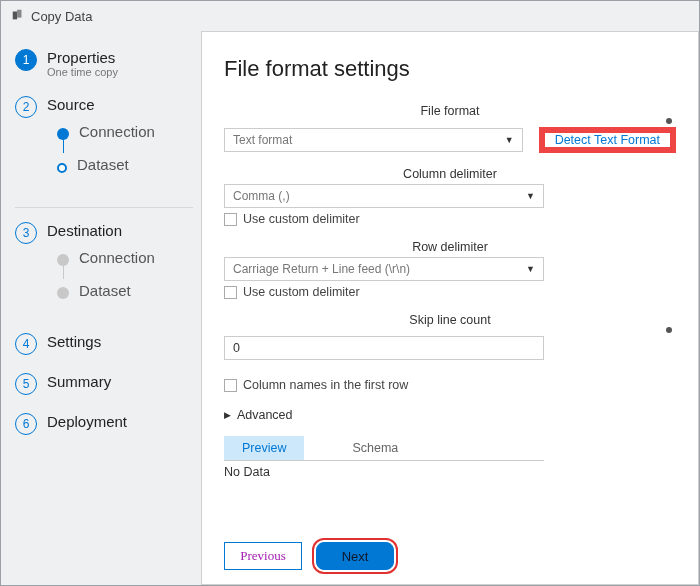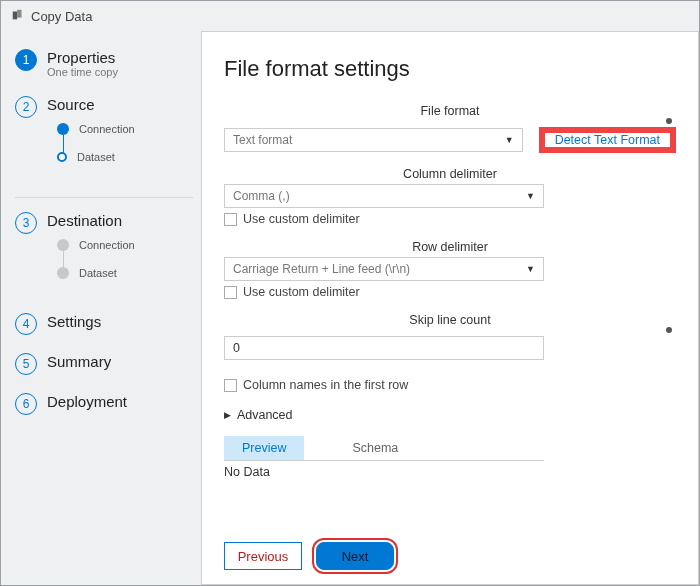--- a/index.html
+++ b/index.html
@@ -8,21 +8,21 @@
   .titlebar { height: 30px; display: flex; align-items: center; padding: 0 10px; color: #444; font-size: 13px; }
   .titlebar .icon { margin-right: 6px; font-size: 12px; }
   .body { display: flex; height: calc(100% - 30px); }
   .sidebar { width: 200px; padding: 18px 8px 8px 14px; }
   .step { display: flex; align-items: flex-start; margin-bottom: 18px; font-size: 14px; color: #333; }
   .step-circle { width: 22px; height: 22px; border-radius: 50%; border: 1.5px solid #0078d4; color: #0078d4; display: flex; align-items: center; justify-content: center; font-size: 12px; margin-right: 10px; background: #eef0f2; }
   .step.active .step-circle { background: #0078d4; color: #fff; border-color: #0078d4; }
   .step-label { font-size: 15px; color: #222; }
   .step-sub { font-size: 11px; color: #777; }
   .substeps { margin: 10px 0 0 10px; }
-  .substep { display: flex; align-items: center; font-size: 11px; color: #555; margin-bottom: 16px; position: relative; }
+  .substep { display: flex; align-items: flex-end; font-size: 15px; color: #555; margin-bottom: 16px; position: relative; }
   .sub-circle { width: 12px; height: 12px; border-radius: 50%; margin-right: 10px; }
   .sub-filled { background: #0078d4; }
   .sub-outline { background: #fff; border: 2px solid #0078d4; width: 10px; height: 10px; }
   .sub-gray { background: #c8c8c8; }
   .substep-line { position: absolute; left: 5.5px; top: 12px; width: 1.5px; height: 18px; background: #0078d4; }
   .substep-line.gray { background: #c8c8c8; }
   hr.divider { border: none; border-top: 1px solid #d8d8d8; margin: 8px 0 14px 0; }
 
   .main { flex: 1; background: #fff; border: 1px solid #d0d0d0; padding: 24px 22px 12px 22px; position: relative; display: flex; flex-direction: column; }
   h1 { font-size: 22px; font-weight: 400; color: #222; margin: 0 0 22px 0; }
@@ -37,21 +37,21 @@
   .checkbox-row { display: flex; align-items: center; font-size: 12.5px; color: #444; margin-top: 4px; }
   .cb { width: 13px; height: 13px; border: 1px solid #aaa; margin-right: 6px; background: #fff; }
   .advanced { display: flex; align-items: center; font-size: 12.5px; color: #333; margin: 6px 0 14px 0; cursor: pointer; }
   .adv-tri { font-size: 9px; margin-right: 6px; }
   .tabs { border-bottom: 1px solid #ccc; display: flex; gap: 30px; font-size: 12.5px; }
   .tab { padding: 5px 18px; color: #666; cursor: pointer; }
   .tab.active { color: #0078d4; background: #cde8fb; }
   .nodata { font-size: 12.5px; color: #333; margin-top: 4px; }
   .footer { position: absolute; bottom: 14px; left: 22px; display: flex; gap: 14px; }
   .btn { height: 28px; min-width: 78px; border: 1px solid #0078d4; font-size: 13px; cursor: pointer; display: flex; align-items: center; justify-content: center; }
-  .btn-prev { background: #fff; color: #b91c1c; }
+  .btn-prev { background: #fff; color: #a21caf; font-family: Liberation Serif, serif; }
   .btn-next { background: #0078d4; color: #0f172a; outline: 2px solid #e03030; outline-offset: 2px; border-radius: 8px; }
   svg.copy-icon { width: 14px; height: 14px; fill: #555; }
 </style>
 </head>
 <body>
 
 <div class="window">
   <div class="titlebar">
     <span class="icon">
       <svg class="copy-icon" viewBox="0 0 16 16">

